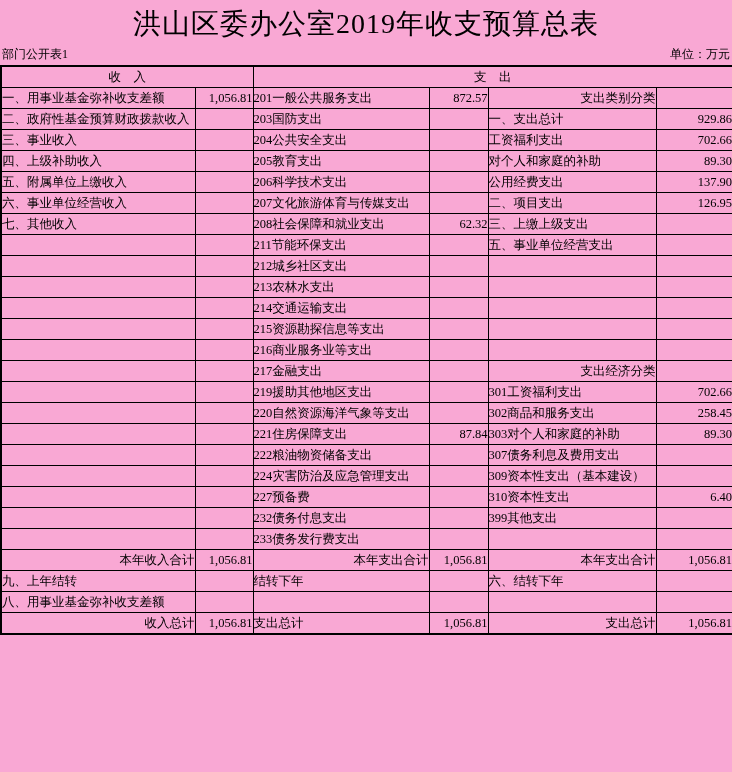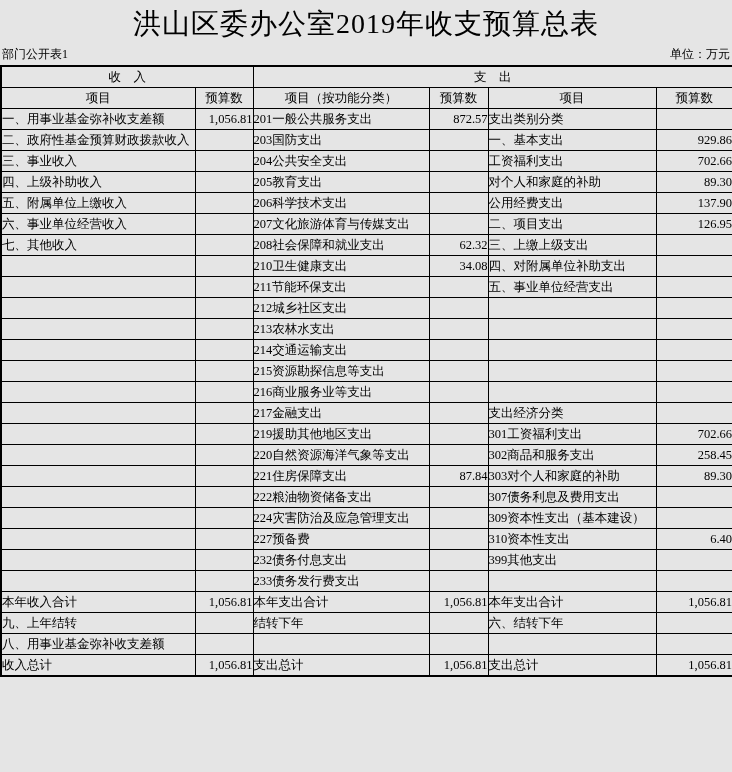--- a/index.html
+++ b/index.html
@@ -9,21 +9,21 @@
     width: 732px;
   }
   body {
     font-family: "Liberation Serif", "DejaVu Serif", serif;
     color: #000000;
   }
   .page {
     width: 732px;
     height: 772px;
     box-sizing: border-box;
-    background: #e5e5e5;
+    background: #f9a8d4;
     overflow: hidden;
   }
   .title {
     text-align: center;
     font-size: 28px;
     line-height: 1.25;
     padding-top: 6px;
     letter-spacing: 1px;
     white-space: nowrap;
   }
@@ -62,21 +62,21 @@
   }
   td.item {
     text-align: left;
     padding-left: 3px;
   }
   td.amount {
     text-align: right;
     padding-right: 4px;
   }
   td.center {
-    text-align: left;
+    text-align: right;
     padding-left: 0;
     padding-right: 0;
   }
 </style>
 </head>
 <body>
 
 <div class="page">
 
   <div class="title">洪山区委办公室2019年收支预算总表</div>
@@ -93,44 +93,36 @@
         <col style="width: 176px;">
         <col style="width: 59px;">
         <col style="width: 168px;">
         <col style="width: 77px;">
       </colgroup>
     <thead>
       <tr>
         <th class="group-cell" colspan="2">收　入</th>
         <th class="group-cell" colspan="4">支　出</th>
       </tr>
-      <tr>
-        <th>项目</th>
-        <th>预算数</th>
-        <th>项目（按功能分类）</th>
-        <th>预算数</th>
-        <th>项目</th>
-        <th>预算数</th>
-      </tr>
     </thead>
     <tbody>
         <tr>
           <td class="item">一、用事业基金弥补收支差额</td>
           <td class="amount">1,056.81</td>
           <td class="item">201一般公共服务支出</td>
           <td class="amount">872.57</td>
           <td class="item center">支出类别分类</td>
           <td class="amount"></td>
         </tr>
         <tr>
           <td class="item">二、政府性基金预算财政拨款收入</td>
           <td class="amount"></td>
           <td class="item">203国防支出</td>
           <td class="amount"></td>
-          <td class="item">一、基本支出</td>
+          <td class="item">一、支出总计</td>
           <td class="amount">929.86</td>
         </tr>
         <tr>
           <td class="item">三、事业收入</td>
           <td class="amount"></td>
           <td class="item">204公共安全支出</td>
           <td class="amount"></td>
           <td class="item">工资福利支出</td>
           <td class="amount">702.66</td>
         </tr>
@@ -157,28 +149,20 @@
           <td class="amount"></td>
           <td class="item">二、项目支出</td>
           <td class="amount">126.95</td>
         </tr>
         <tr>
           <td class="item">七、其他收入</td>
           <td class="amount"></td>
           <td class="item">208社会保障和就业支出</td>
           <td class="amount">62.32</td>
           <td class="item">三、上缴上级支出</td>
-          <td class="amount"></td>
-        </tr>
-        <tr>
-          <td class="item"></td>
-          <td class="amount"></td>
-          <td class="item">210卫生健康支出</td>
-          <td class="amount">34.08</td>
-          <td class="item">四、对附属单位补助支出</td>
           <td class="amount"></td>
         </tr>
         <tr>
           <td class="item"></td>
           <td class="amount"></td>
           <td class="item">211节能环保支出</td>
           <td class="amount"></td>
           <td class="item">五、事业单位经营支出</td>
           <td class="amount"></td>
         </tr>

